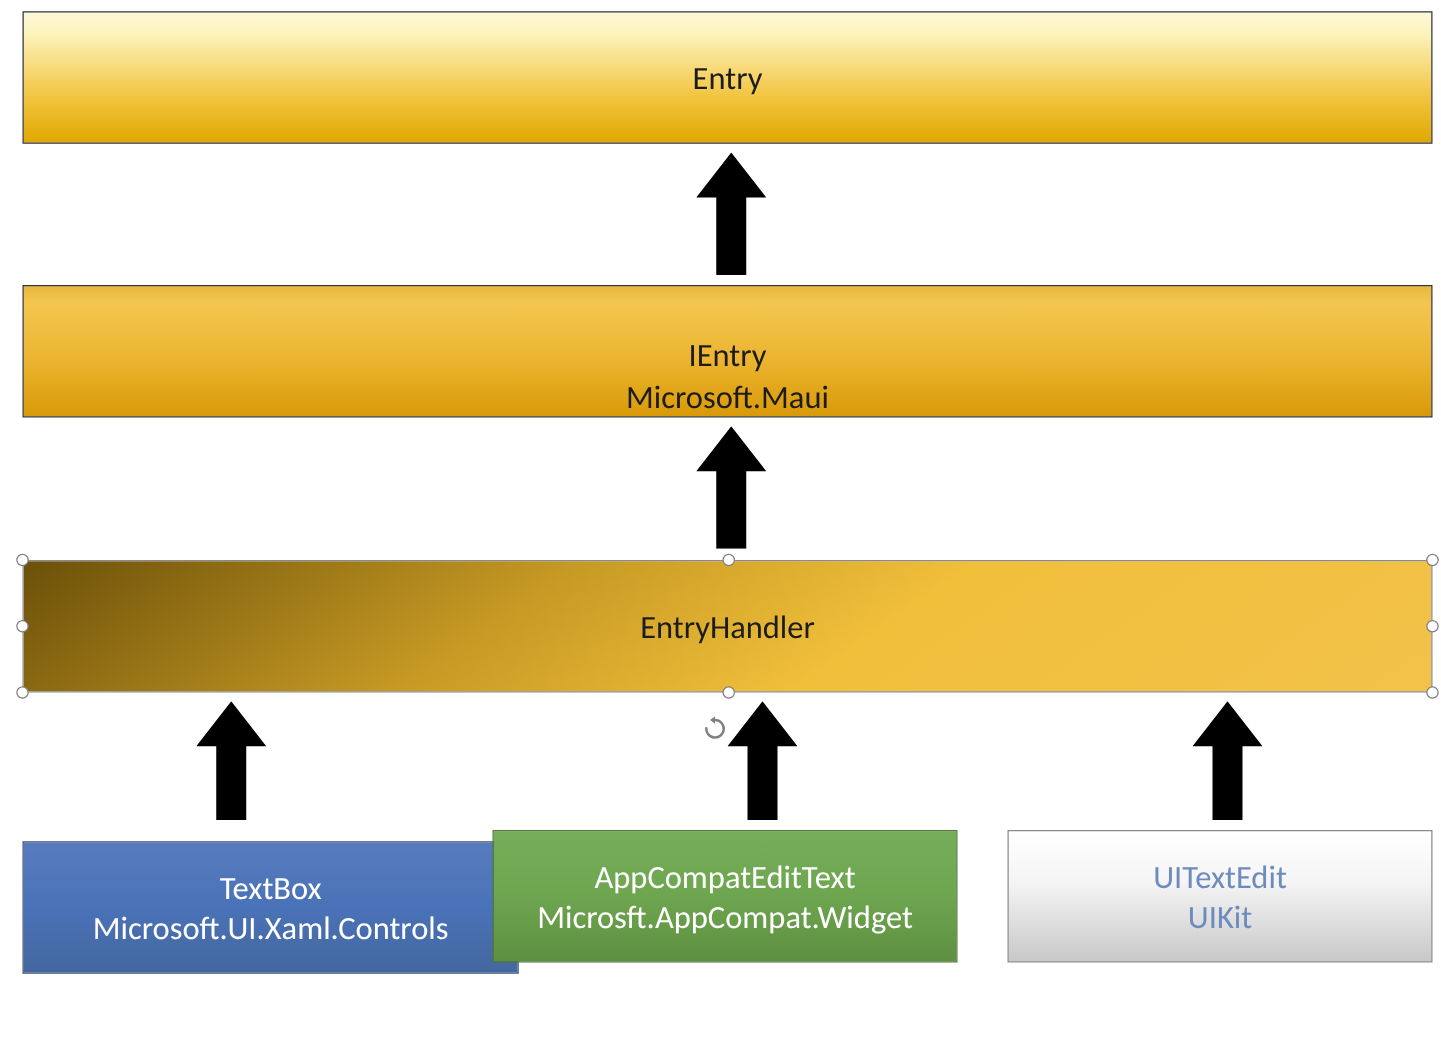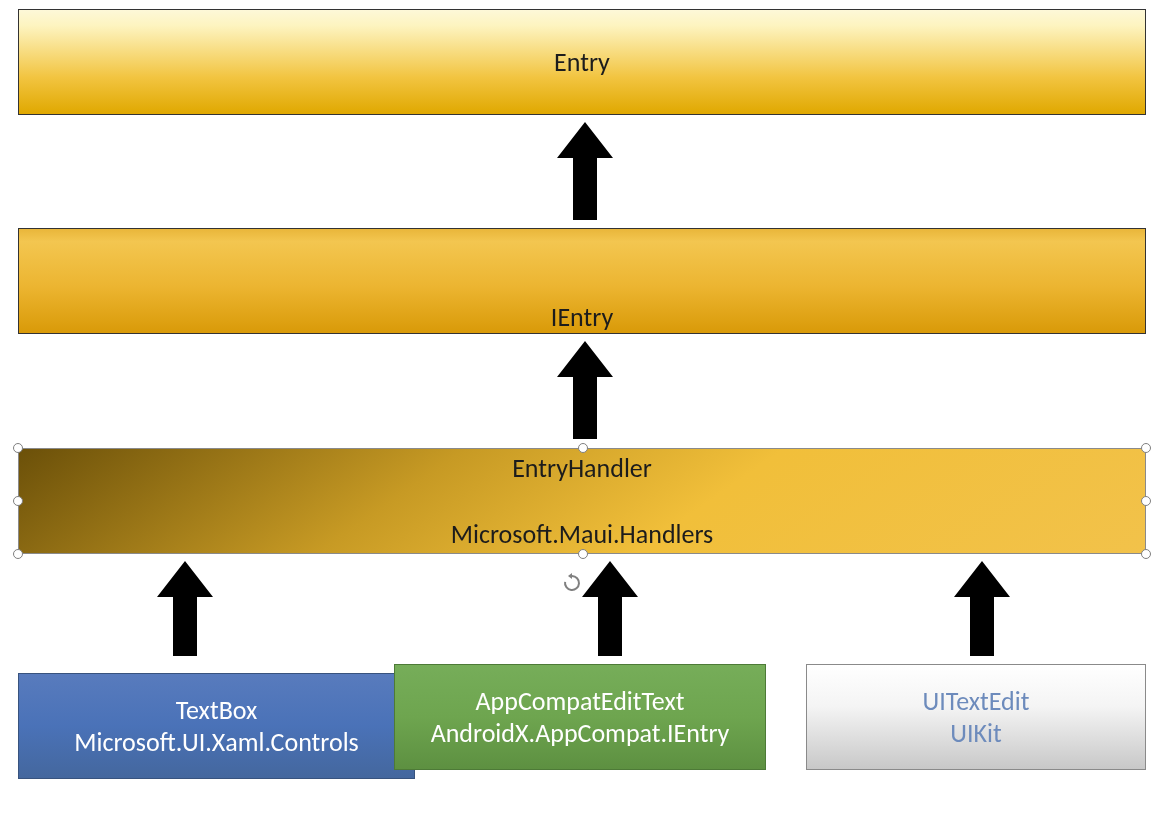--- a/index.html
+++ b/index.html
@@ -90,29 +90,29 @@
 <div class="box gold1" style="left:18px; top:9px; width:1128px; height:106px;">
   <div>Entry</div>
 </div>
 
 <svg class="arrow" style="left:557px; top:122px; width:56px; height:98px;" viewBox="0 0 56 98">
   <polygon points="28,0 56,36 40,36 40,98 16,98 16,36 0,36" fill="#000"></polygon>
 </svg>
 
 <div class="box gold2" style="left:18px; top:228px; width:1128px; height:106px;justify-content:flex-end;">
   <div>IEntry</div>
+  <div>Microsoft.Maui</div>
 </div>
 
 <svg class="arrow" style="left:557px; top:341px; width:56px; height:98px;" viewBox="0 0 56 98">
   <polygon points="28,0 56,36 40,36 40,98 16,98 16,36 0,36" fill="#000"></polygon>
 </svg>
 
 <div class="box gold3" style="left:18px; top:448px; width:1128px; height:106px;gap:34px;">
   <div>EntryHandler</div>
-  <div>Microsoft.Maui.Handlers</div>
 </div>
 
 <div class="handle" style="left:13px; top:443px;"></div>
 <div class="handle" style="left:578px; top:443px;"></div>
 <div class="handle" style="left:1141px; top:443px;"></div>
 <div class="handle" style="left:13px; top:496px;"></div>
 <div class="handle" style="left:1141px; top:496px;"></div>
 <div class="handle" style="left:13px; top:549px;"></div>
 <div class="handle" style="left:578px; top:549px;"></div>
 <div class="handle" style="left:1141px; top:549px;"></div>
@@ -134,19 +134,19 @@
   <polygon points="28,0 56,36 40,36 40,95 16,95 16,36 0,36" fill="#000"></polygon>
 </svg>
 
 <div class="box blue" style="left:18px; top:673px; width:397px; height:106px;">
   <div>TextBox</div>
   <div>Microsoft.UI.Xaml.Controls</div>
 </div>
 
 <div class="box green" style="left:394px; top:664px; width:372px; height:106px;">
   <div>AppCompatEditText</div>
-  <div>AndroidX.AppCompat.IEntry</div>
+  <div>Microsft.AppCompat.Widget</div>
 </div>
 
 <div class="box gray" style="left:806px; top:664px; width:340px; height:106px;text-align:right;">
   <div>UITextEdit</div>
   <div>UIKit</div>
 </div>
 
 </body></html>

